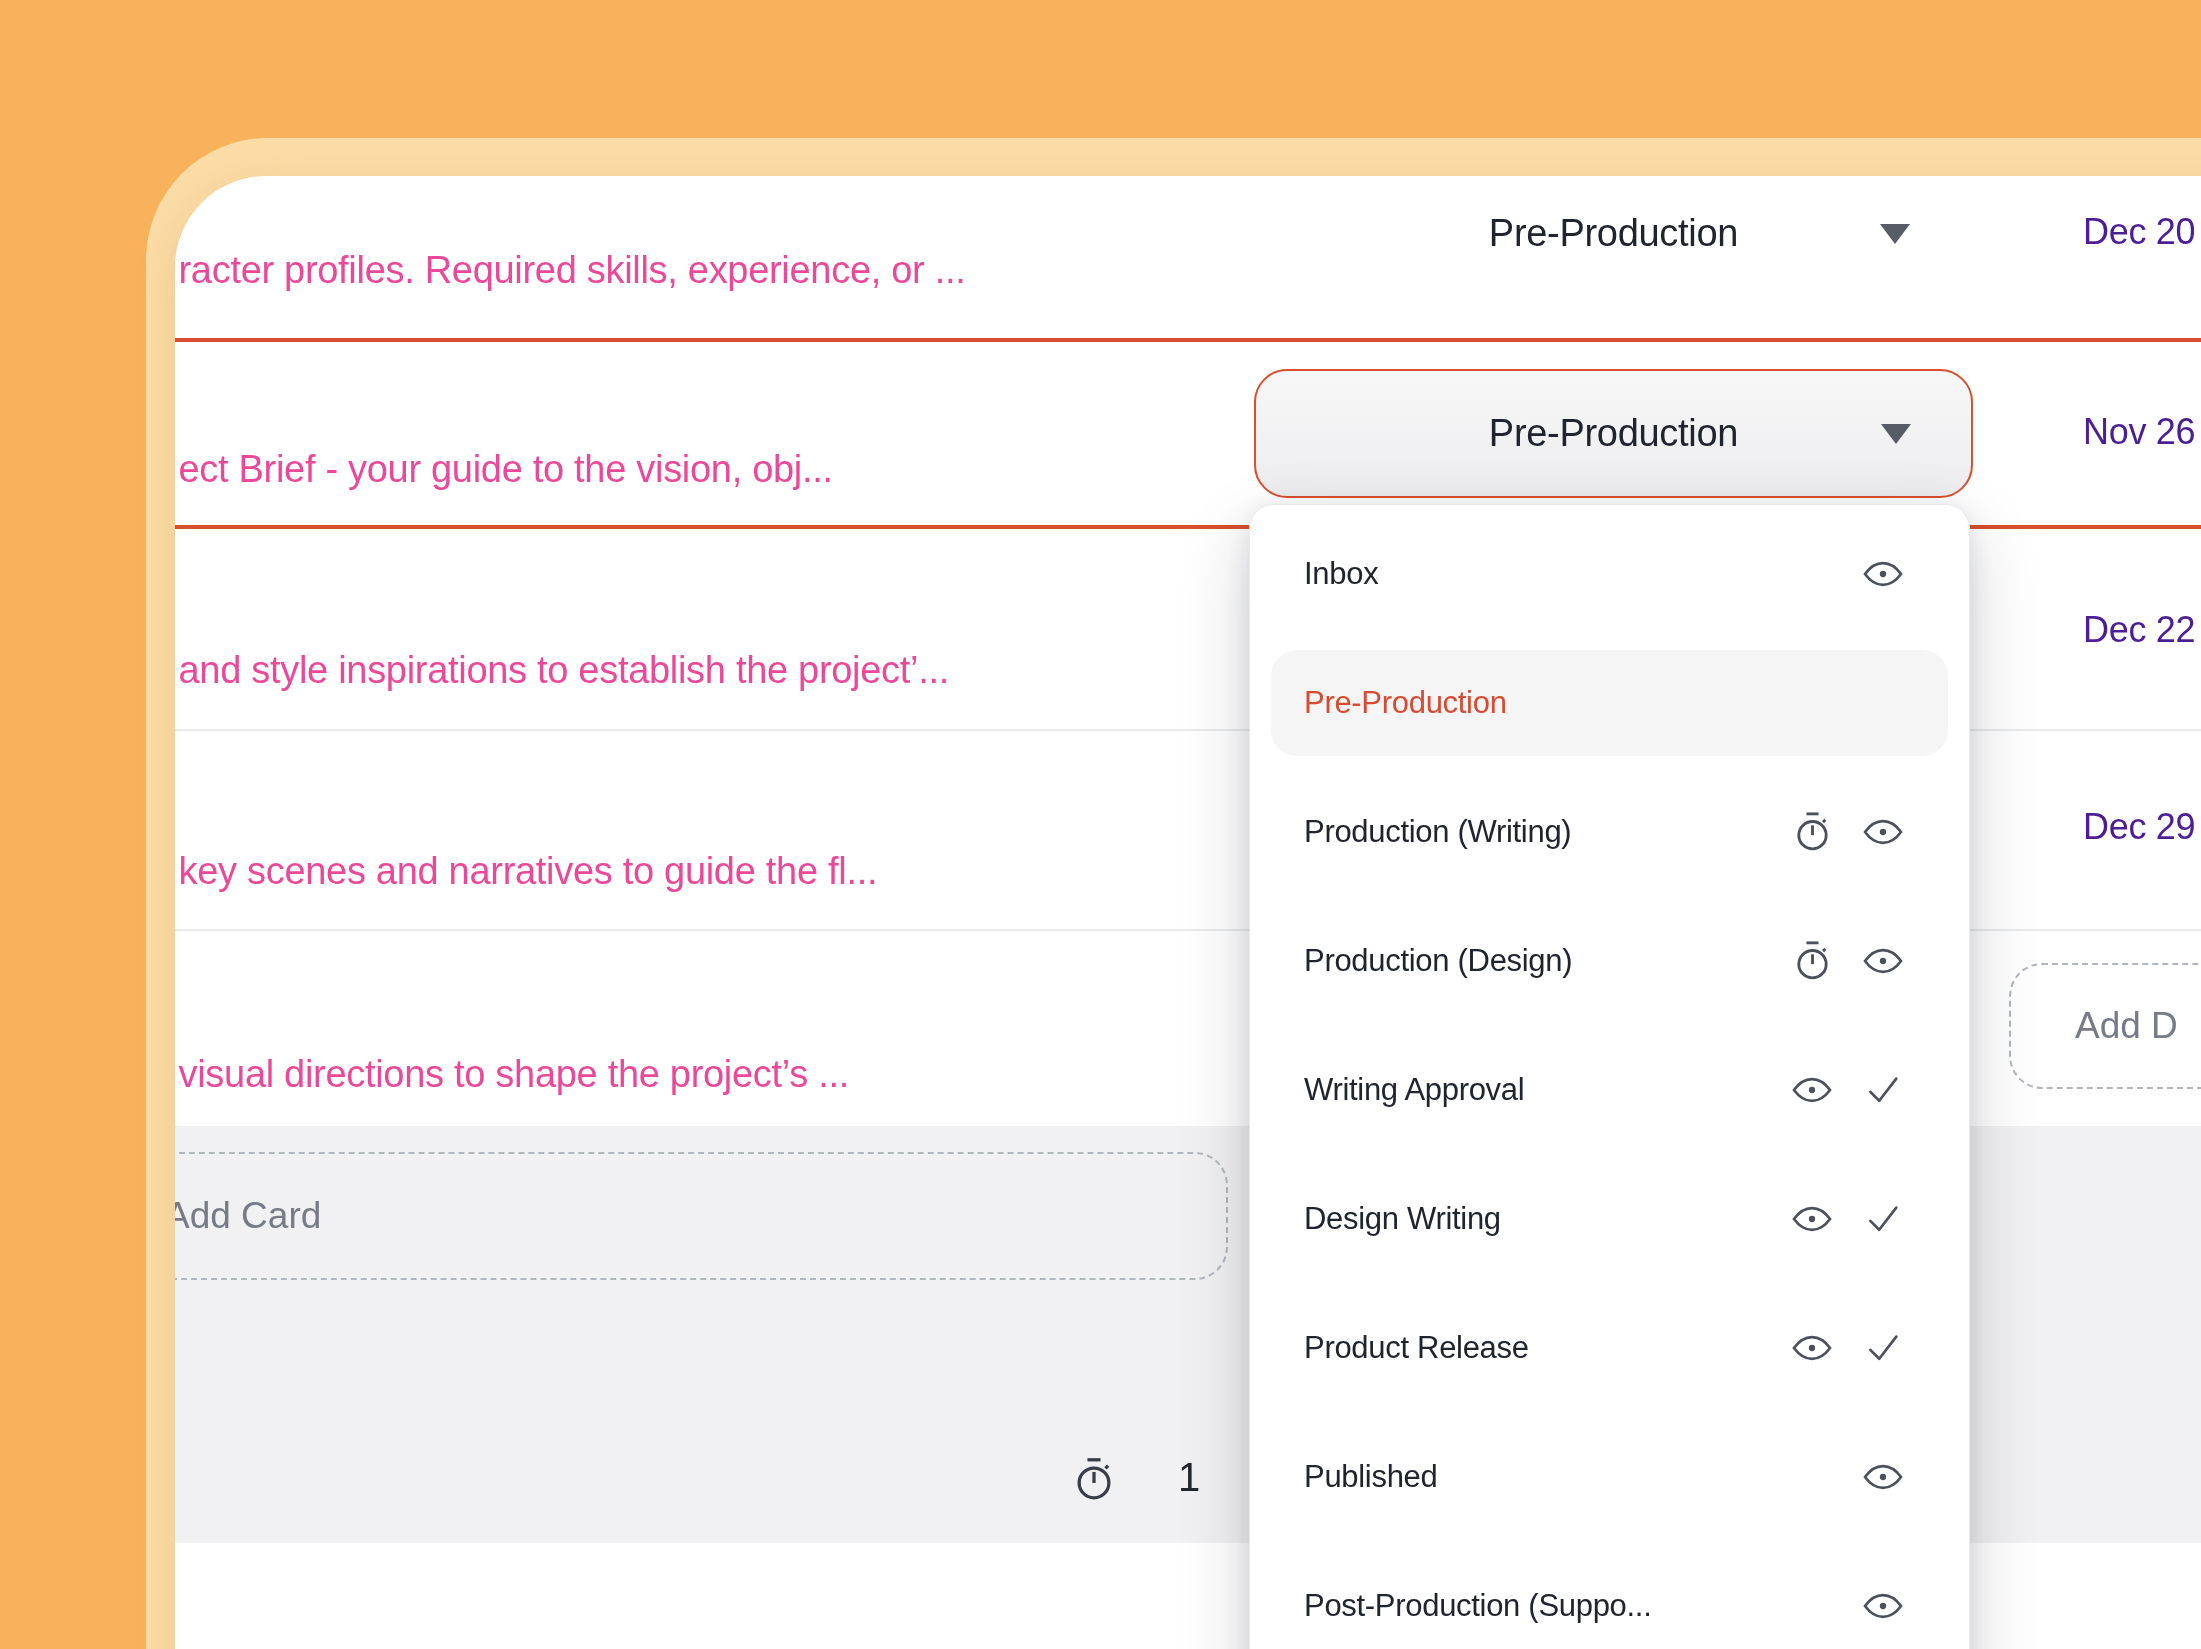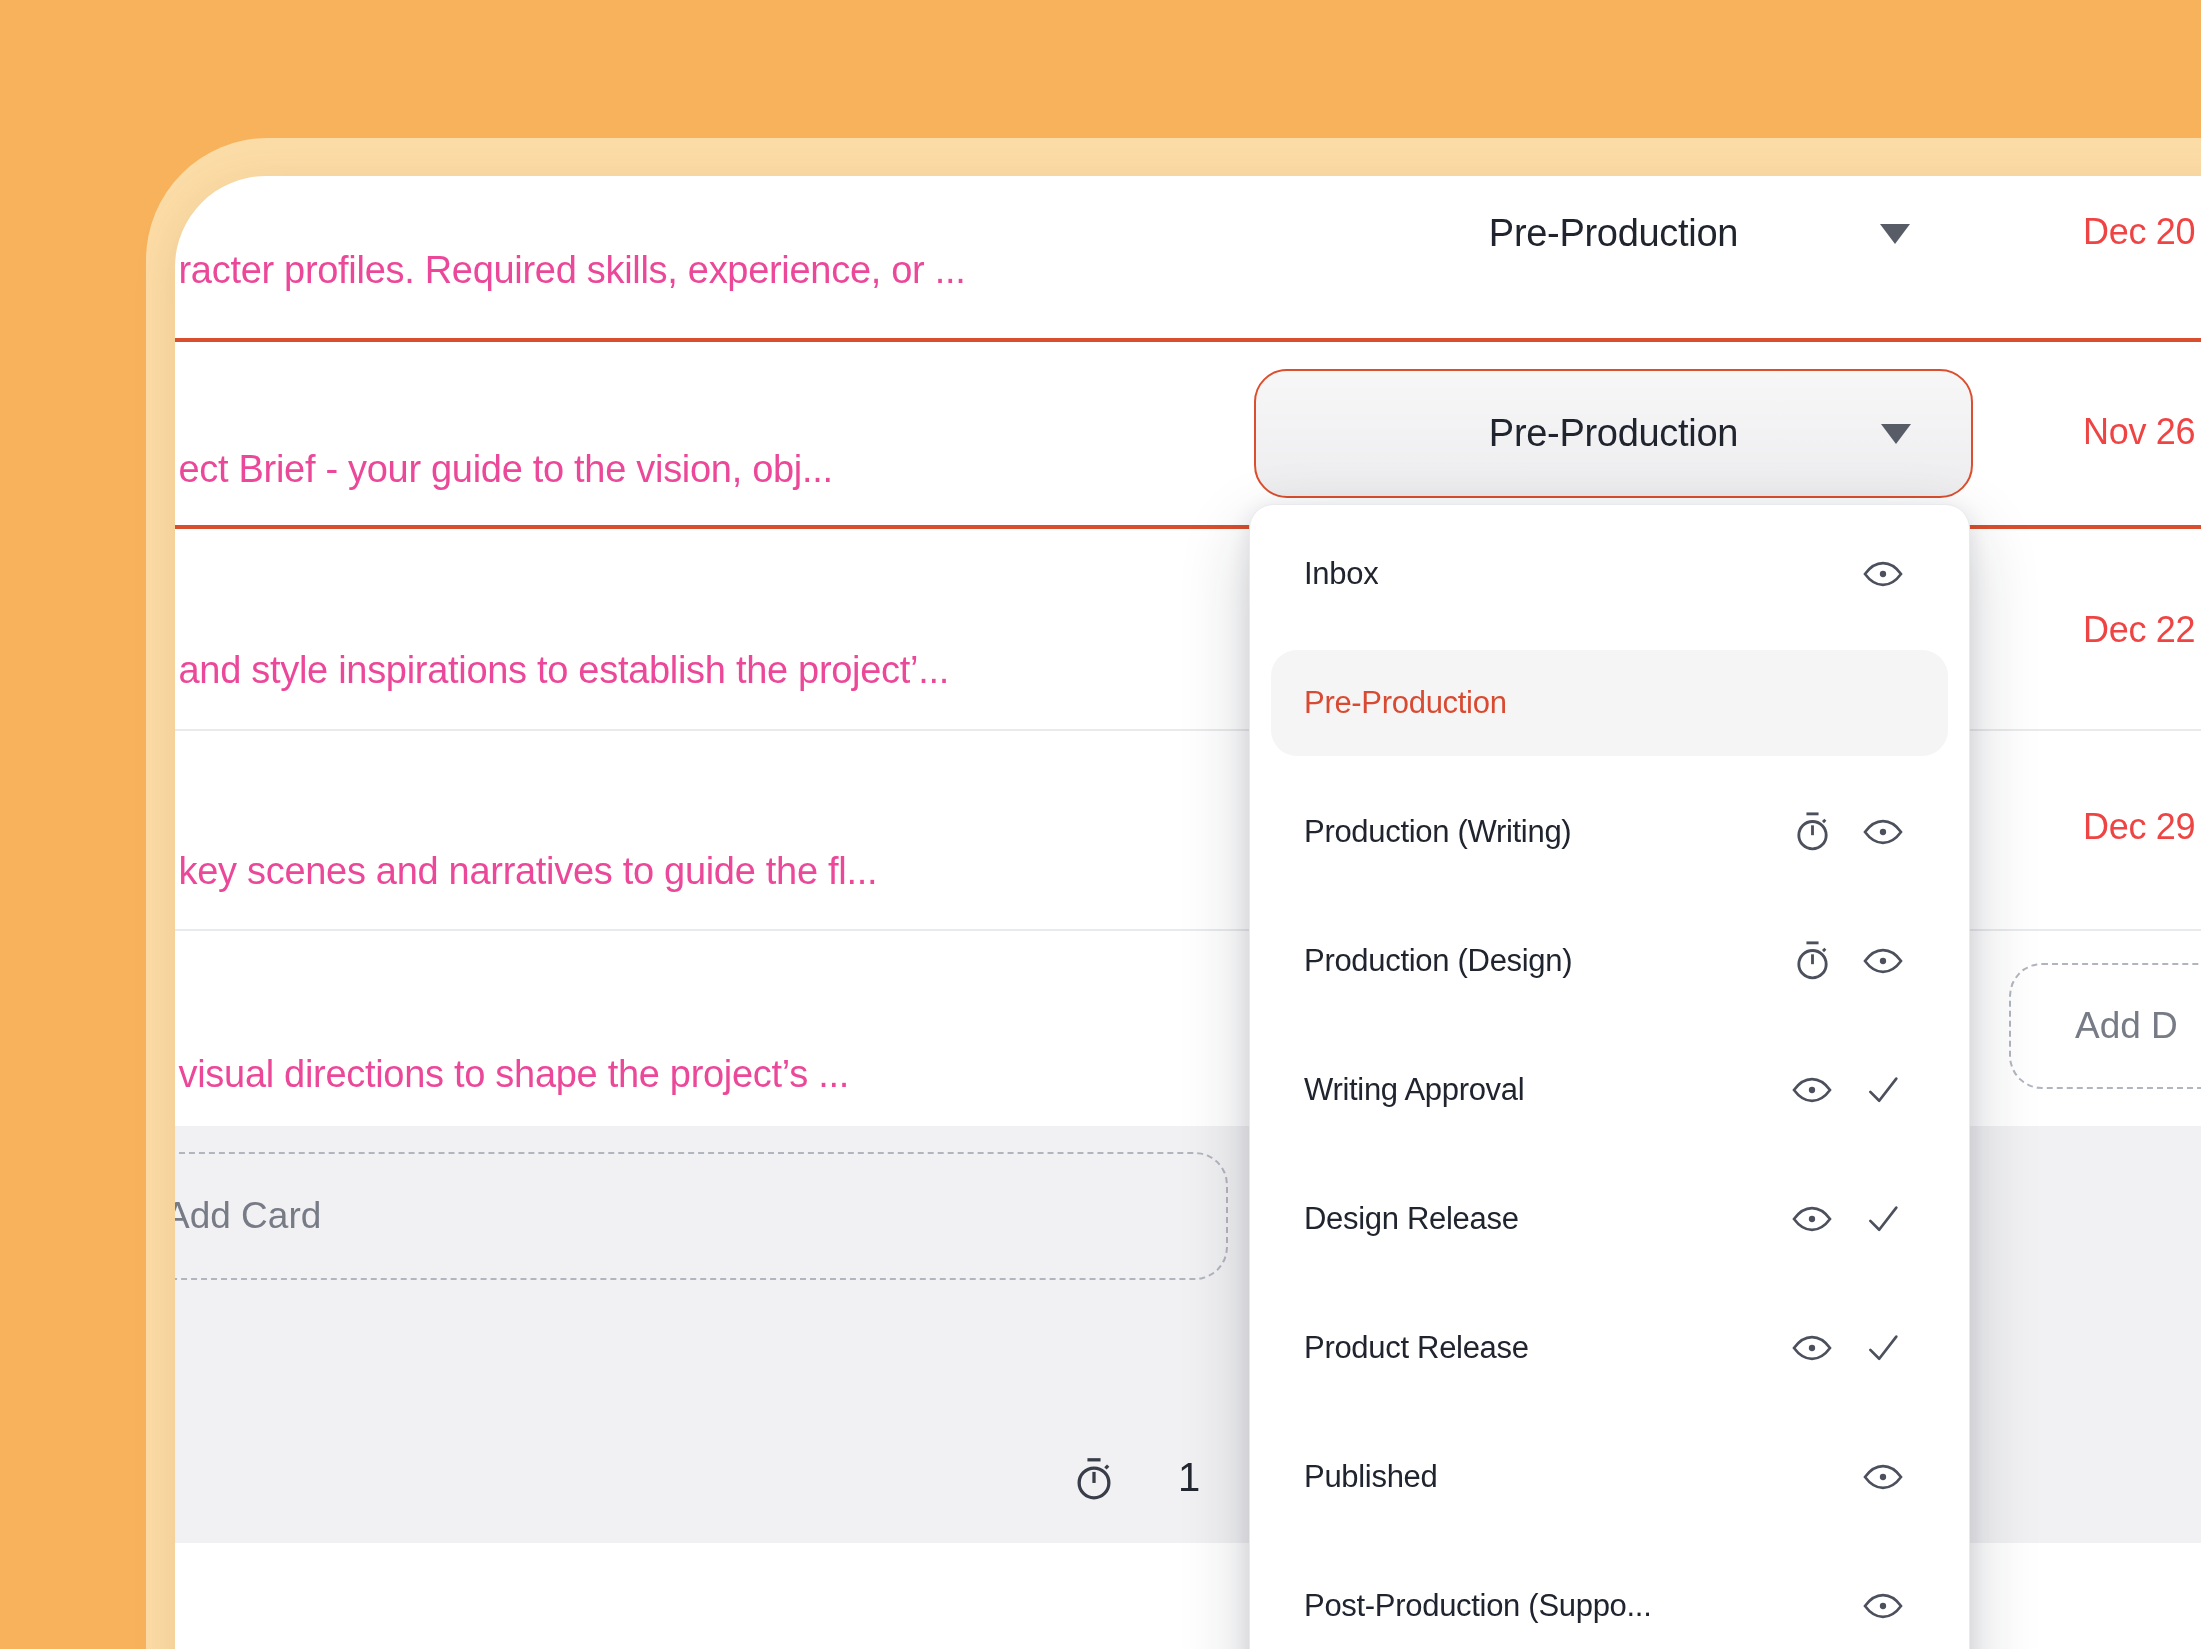--- a/index.html
+++ b/index.html
@@ -23,21 +23,21 @@
   .stagecell .lbl{font-size:38px;font-weight:500;color:#20242e;letter-spacing:-0.3px;}
   .tri{position:absolute;right:63px;width:0;height:0;border-left:15.7px solid transparent;
        border-right:15.7px solid transparent;border-top:20px solid #575c66;}
   .trigger{position:absolute;left:1079px;top:193px;width:719px;height:129px;
            display:flex;align-items:center;justify-content:center;cursor:pointer;
            background:linear-gradient(#f7f7f8,#ededef);
            border:2.6px solid #db4f2e;border-radius:33px;box-sizing:border-box;}
   .trigger .lbl{font-size:38px;font-weight:500;color:#20242e;letter-spacing:-0.3px;}
   
   .date{position:absolute;left:1908px;transform:translateY(-50%);font-size:36px;
-        font-weight:500;color:#ef4444;white-space:nowrap;letter-spacing:-0.3px;}
+        font-weight:500;color:#4c1d95;white-space:nowrap;letter-spacing:-0.3px;}
   
   .dashedbtn{position:absolute;border:2.6px dashed #b1b5be;border-radius:33px;
              box-sizing:border-box;cursor:pointer;}
   .dashedbtn .txt{position:absolute;top:50%;transform:translateY(-50%);
                   font-size:37px;color:#767b86;white-space:nowrap;}
   
   .summary{position:absolute;top:1281px;left:900px;display:flex;align-items:center;
            gap:65px;}
   .summary .count{font-size:40px;font-weight:500;color:#23272f;transform:translateY(-1.7px);}
   
@@ -175,21 +175,21 @@
               </svg>
             </span>
             <span class="ic">
               <svg width="38" height="37" viewBox="0 0 24 23" fill="none">
                 <path d="M4 13 L9.6 18.6 L20.4 4.6" stroke="#4b505c" stroke-width="1.7" stroke-linecap="round" stroke-linejoin="round"></path>
               </svg>
             </span>
           </span>
         </div>
         <div class="dd-item">
-          <span class="dd-label">Design Release</span>
+          <span class="dd-label">Design Writing</span>
           <span class="dd-icons">
             <span class="ic">
               <svg width="40" height="26" viewBox="0 0 24 15" fill="none">
                 <path d="M1.2 7.5 C5.5 1.6 9.5 1 12 1 C14.5 1 18.5 1.6 22.8 7.5 C18.5 13.4 14.5 14 12 14 C9.5 14 5.5 13.4 1.2 7.5 Z" stroke="#4b505c" stroke-width="1.6"></path>
                 <circle cx="12" cy="7.5" r="1.9" fill="#4b505c"></circle>
               </svg>
             </span>
             <span class="ic">
               <svg width="38" height="37" viewBox="0 0 24 23" fill="none">
                 <path d="M4 13 L9.6 18.6 L20.4 4.6" stroke="#4b505c" stroke-width="1.7" stroke-linecap="round" stroke-linejoin="round"></path>

